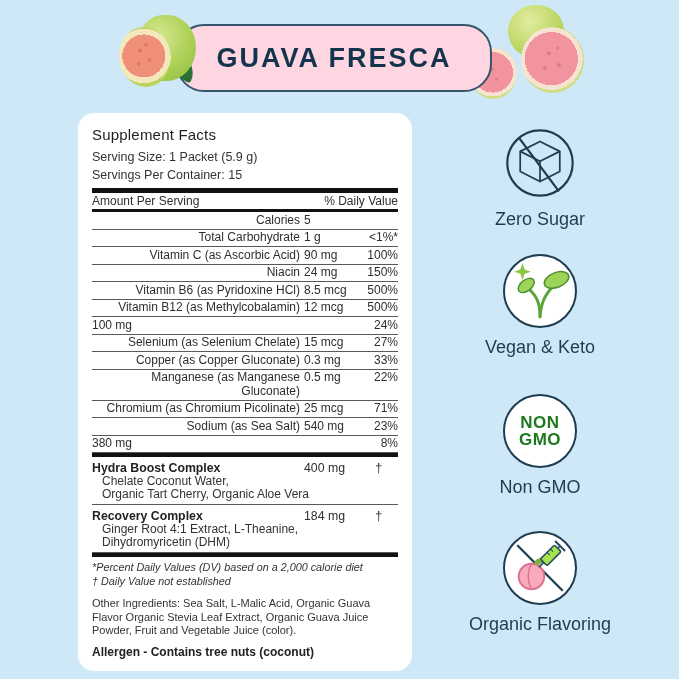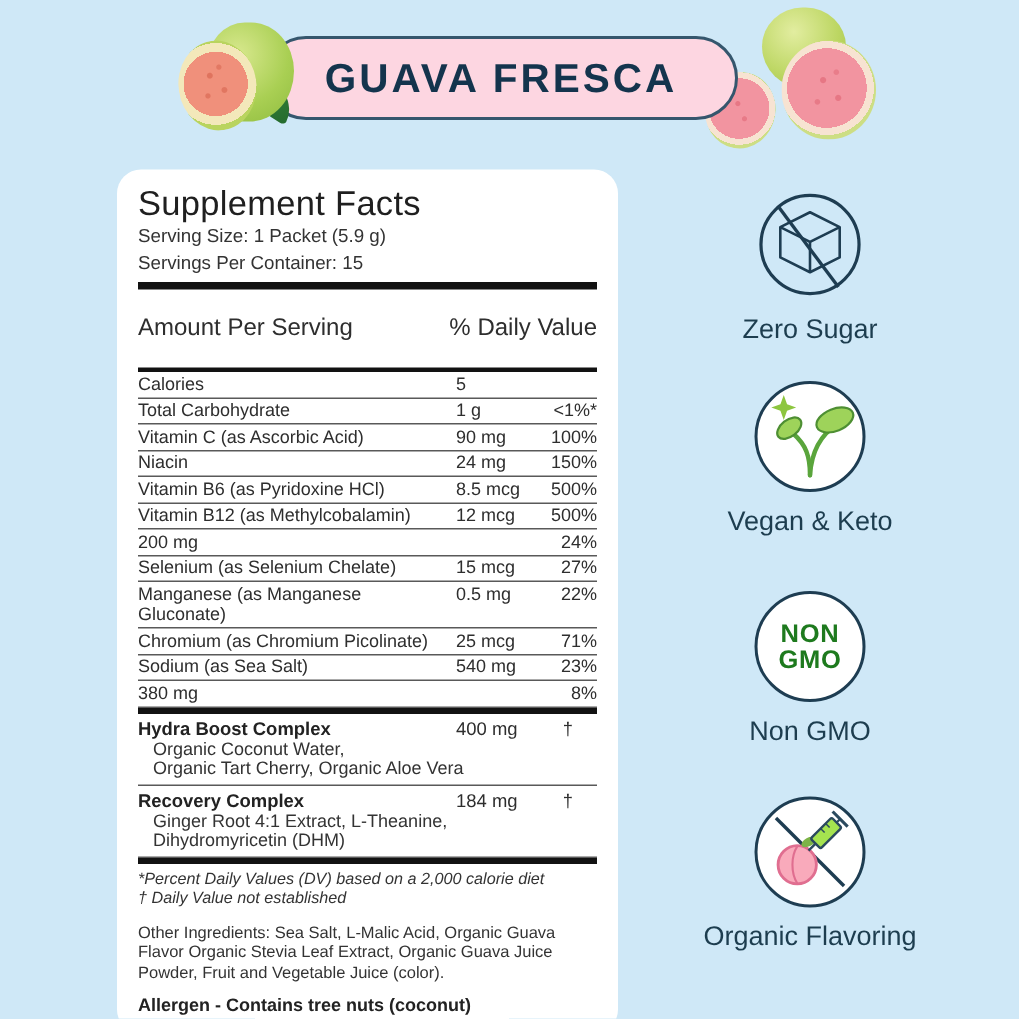--- a/index.html
+++ b/index.html
@@ -2,21 +2,21 @@
 <html><head>
 <meta charset="utf-8">
 <style>
   * { box-sizing: border-box; margin: 0; padding: 0; }
   html, body { width: 679px; height: 679px; }
   body { font-family: "Liberation Sans", sans-serif; background: #cfe8f7; overflow: hidden; }
   .stage { position: relative; width: 679px; height: 679px; background: #cfe8f7; }
 
   
   .banner { position: absolute; left: 0; top: 0; width: 679px; height: 108px; }
-  .pill { position: absolute; left: 176px; top: 24px; width: 316px; height: 56px;
+  .pill { position: absolute; left: 176px; top: 24px; width: 316px; height: 68px;
           background: #fdd6e1; border: 2px solid #35566d; border-radius: 28px; z-index: 2;
           display: flex; align-items: center; justify-content: center; }
   .pill-title { font-size: 27px; font-weight: 700; letter-spacing: 2px; color: #14344d; }
 
   
   .gv { position: absolute; }
   .gvL-leaf { left: 160px; top: 50px; width: 38px; height: 26px; z-index: 3;
               background: linear-gradient(135deg,#3c8a40,#256b2e); border-radius: 0 100% 10% 100%;
               transform: rotate(28deg); }
   .gvL-whole { left: 138px; top: 15px; width: 58px; height: 66px; z-index: 4;
@@ -45,29 +45,29 @@
               border-radius: 50%; transform: rotate(10deg);
               background:
                 radial-gradient(circle at 45% 42%, rgba(219,90,105,.5) 1.4px, transparent 2px),
                 radial-gradient(circle at 58% 60%, rgba(219,90,105,.45) 1.4px, transparent 2px),
                 radial-gradient(circle at 48% 48%, #f294a0 0 56%, #f7e3d2 56% 67%, #cdde84 67%); }
 
   
   .panel { position: absolute; left: 78px; top: 113px; width: 334px;
            background: #ffffff; border-radius: 16px; padding: 10px 14px 12px; z-index: 2;
            color: #2e2e2e; }
-  .sf-title { font-size: 23px; line-height: 24px; color: #1f1f1f; letter-spacing: 0.2px; }
+  .sf-title { font-size: 15px; line-height: 24px; color: #1f1f1f; letter-spacing: 0.2px; }
   .sv-line { font-size: 12.5px; line-height: 16px; color: #333; margin-top: 2px; }
   .bar5 { height: 5px; background: #121212; margin-top: 5px; }
   .bar3 { height: 3px; background: #121212; }
   .bar4 { height: 4px; background: #121212; }
-  .hdr { display: flex; justify-content: space-between; font-size: 16px; padding: 17px 0; color: #2e2e2e; }
+  .hdr { display: flex; justify-content: space-between; font-size: 12px; padding: 1px 0; color: #2e2e2e; }
   .t-row { display: flex; align-items: flex-start; border-bottom: 1px solid #595959;
            padding: 1.5px 0; font-size: 12px; line-height: 13.5px; }
-  .t-name { width: 212px; padding-right: 4px; }
+  .t-name { width: 212px; padding-right: 4px; text-align: right; }
   .t-amt { width: 60px; }
   .t-dv { flex: 1; text-align: right; }
   .cx { padding: 3.5px 0; border-bottom: 1px solid #595959; }
   .cx:last-of-type { border-bottom: none; }
   .cx-top { display: flex; align-items: flex-end; font-size: 12.3px; line-height: 14px; }
   .cx-name { width: 212px; font-weight: 700; color: #222; }
   .cx-amt { width: 60px; }
   .cx-dv { flex: 1; text-align: right; padding-right: 16px; }
   .cx-sub { font-size: 12px; line-height: 13px; padding-left: 10px; color: #333; }
   .fn { font-size: 10.8px; line-height: 13.5px; color: #333; font-style: italic; }
@@ -143,30 +143,35 @@
     <div class="t-dv">500%</div>
   </div>
 
   <div class="t-row">
     <div class="t-name">Vitamin B12 (as Methylcobalamin)</div>
     <div class="t-amt">12 mcg</div>
     <div class="t-dv">500%</div>
   </div>
 
   <div class="t-row">
-    <div class="t-amt">200 mg</div>
+    <div class="t-amt">100 mg</div>
     <div class="t-dv">24%</div>
   </div>
 
   <div class="t-row">
     <div class="t-name">Selenium (as Selenium Chelate)</div>
     <div class="t-amt">15 mcg</div>
     <div class="t-dv">27%</div>
   </div>
 
+  <div class="t-row">
+    <div class="t-name">Copper (as Copper Gluconate)</div>
+    <div class="t-amt">0.3 mg</div>
+    <div class="t-dv">33%</div>
+  </div>
 
   <div class="t-row">
     <div class="t-name">Manganese (as Manganese Gluconate)</div>
     <div class="t-amt">0.5 mg</div>
     <div class="t-dv">22%</div>
   </div>
 
   <div class="t-row">
     <div class="t-name">Chromium (as Chromium Picolinate)</div>
     <div class="t-amt">25 mcg</div>
@@ -185,21 +190,21 @@
   </div>
 </div>
     <div class="bar4"></div>
 
     <div class="cx">
       <div class="cx-top">
         <span class="cx-name">Hydra Boost Complex</span>
         <span class="cx-amt">400 mg</span>
         <span class="cx-dv">†</span>
       </div>
-      <div class="cx-sub">Organic Coconut Water,</div>
+      <div class="cx-sub">Chelate Coconut Water,</div>
       <div class="cx-sub">Organic Tart Cherry, Organic Aloe Vera</div>
     </div>
     <div class="cx">
       <div class="cx-top">
         <span class="cx-name">Recovery Complex</span>
         <span class="cx-amt">184 mg</span>
         <span class="cx-dv">†</span>
       </div>
       <div class="cx-sub">Ginger Root 4:1 Extract, L-Theanine,</div>
       <div class="cx-sub">Dihydromyricetin (DHM)</div>

